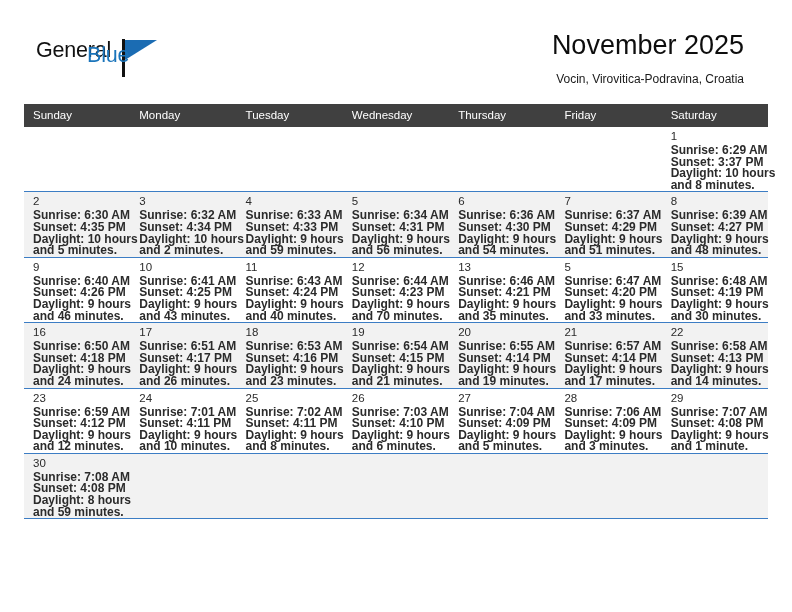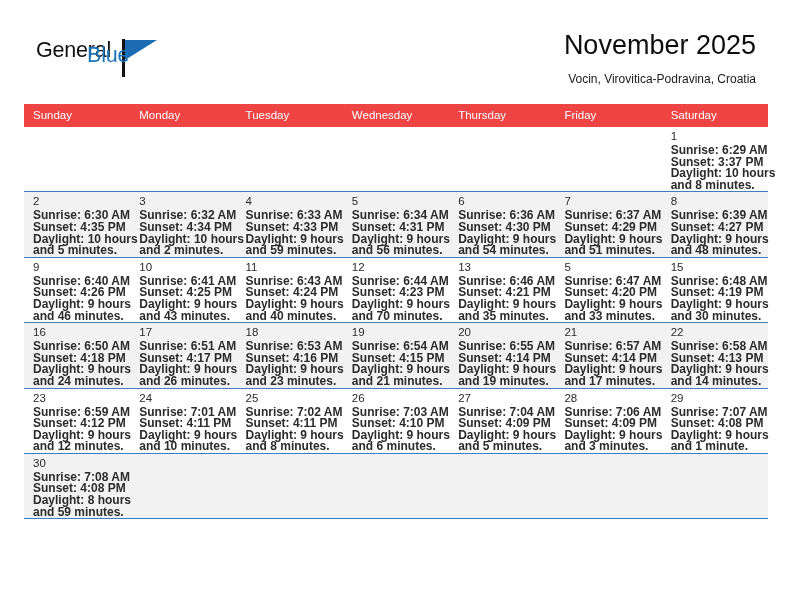--- a/index.html
+++ b/index.html
@@ -67,21 +67,21 @@
     position: absolute;
     left: 86px;
     top: 1px;
     width: 3px;
     height: 38px;
     background: #111111;
   }
 
   .title-block {
     position: absolute;
-    right: 36px;
+    right: 48px;
     top: 28px;
     text-align: right;
     margin-left: 20px;
   }
   .cal-title {
     font-size: 27px;
     line-height: 34px;
     font-weight: normal;
     color: #0d0d0d;
     margin: 0;
@@ -98,21 +98,21 @@
   
   .calendar {
     position: absolute;
     left: 24px;
     top: 104px;
     width: 744px;
     border-collapse: collapse;
     table-layout: fixed;
   }
   .calendar th {
-    background: #ef4444;
+    background: #404040;
     color: #ffffff;
     font-size: 11.5px;
     font-weight: normal;
     text-align: left;
     padding: 5px 0 6px 9px;
     height: 12px;
     border: none;
   }
   .calendar td {
     width: 106.28px;

